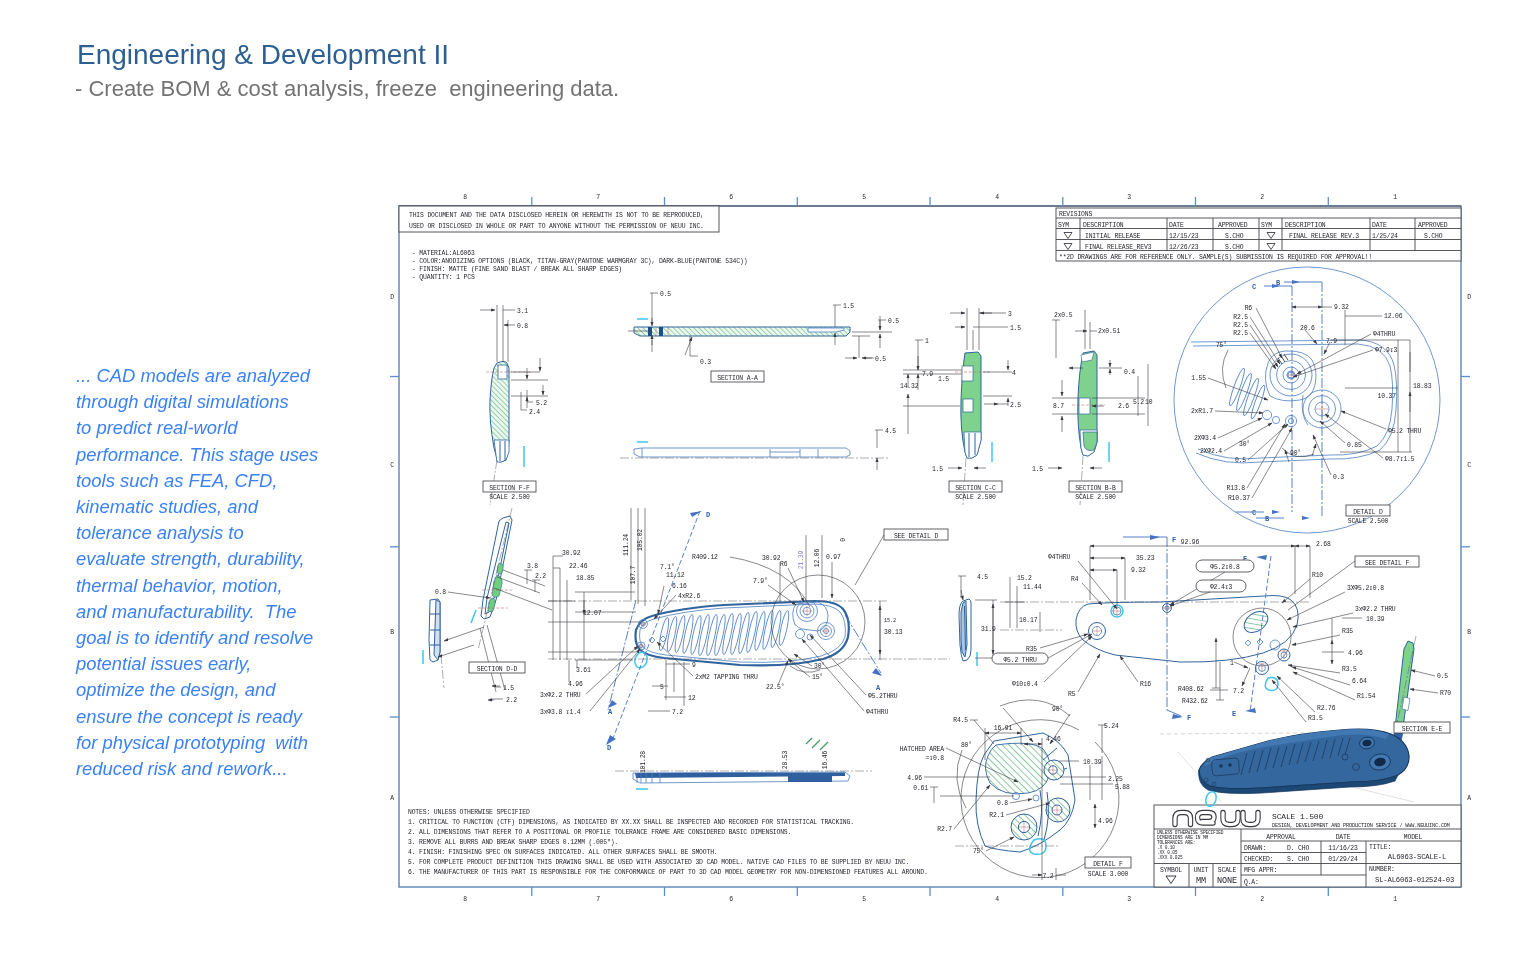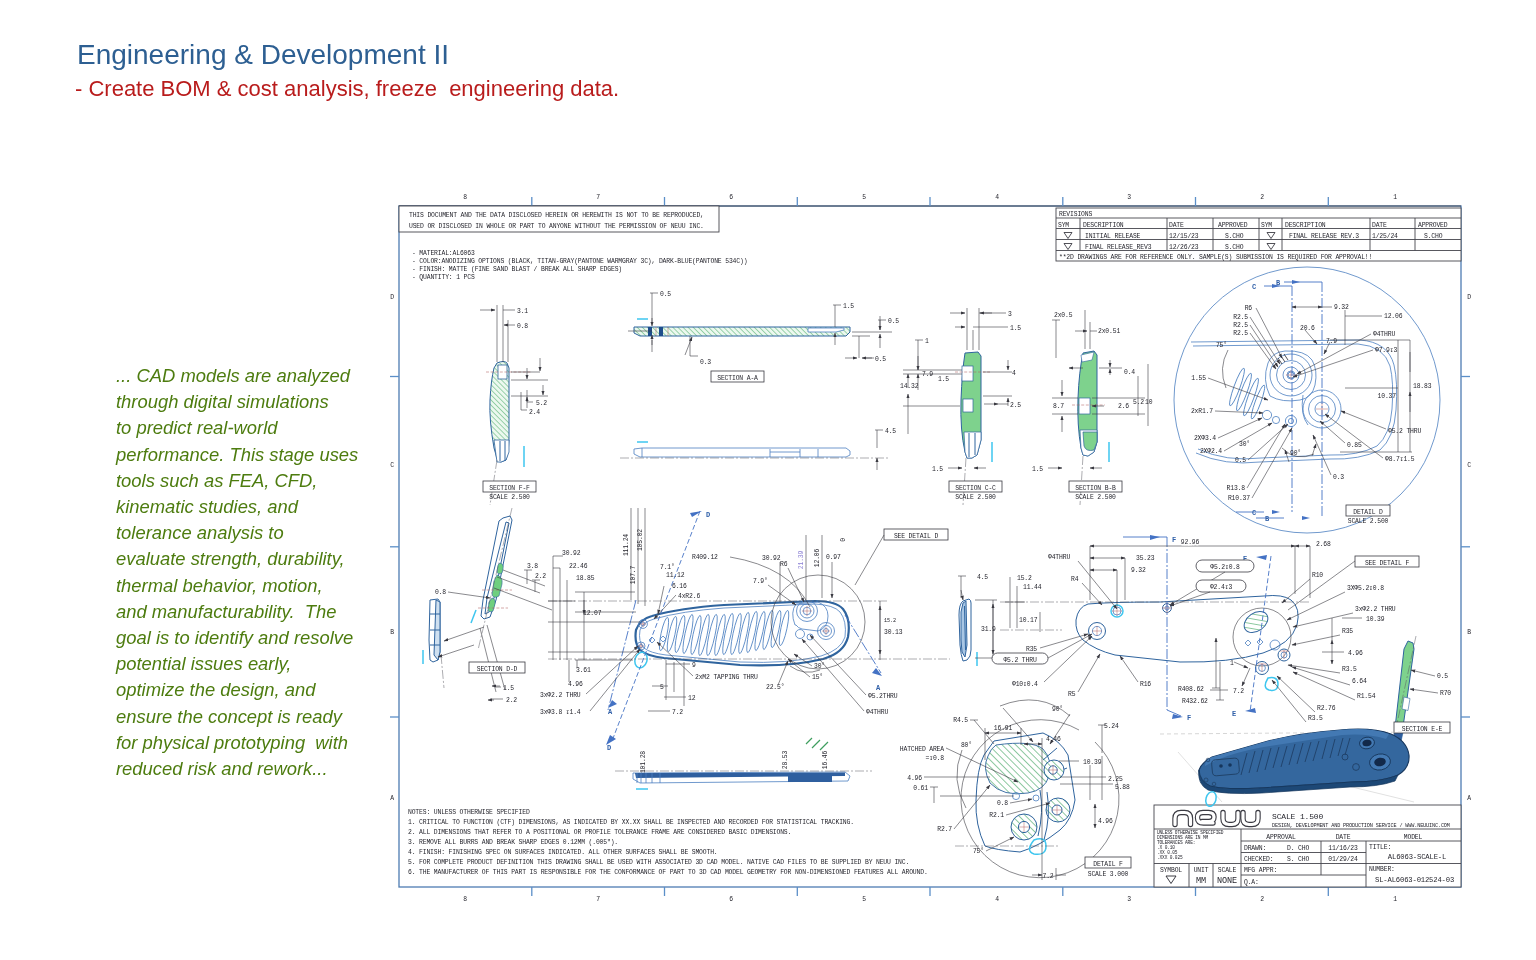--- a/index.html
+++ b/index.html
@@ -1,18 +1,18 @@
 <!DOCTYPE html>
 <html><head><meta charset="utf-8">
 <style>
 html,body{margin:0;padding:0;width:1536px;height:960px;background:#fff;overflow:hidden;}
 body{font-family:"Liberation Sans",sans-serif;position:relative;}
 .title{position:absolute;left:77px;top:39px;font-size:28px;font-weight:normal;color:#2d5f92;}
-.sub{position:absolute;left:75px;top:76px;font-size:22px;color:#b91c1c;}
-.para{position:absolute;left:76px;top:363px;font-size:18.4px;font-style:italic;color:#4d7c0f;line-height:26.2px;white-space:nowrap;margin-left:40px;}
+.sub{position:absolute;left:75px;top:76px;font-size:22px;color:#737373;}
+.para{position:absolute;left:76px;top:363px;font-size:18.4px;font-style:italic;color:#3b82f6;line-height:26.2px;white-space:nowrap;}
 #dw{position:absolute;left:0;top:0;}
 </style></head><body>
 <div class="title">Engineering &amp; Development II</div>
 <div class="sub">- Create BOM &amp; cost analysis, freeze&nbsp; engineering data.</div>
 <div class="para">... CAD models are analyzed<br>through digital simulations<br>to predict real-world<br>performance. This stage uses<br>tools such as FEA, CFD,<br>kinematic studies, and<br>tolerance analysis to<br>evaluate strength, durability,<br>thermal behavior, motion,<br>and manufacturability.&nbsp; The<br>goal is to identify and resolve<br>potential issues early,<br>optimize the design, and<br>ensure the concept is ready<br>for physical prototyping&nbsp; with<br>reduced risk and rework...</div>
 <svg id="dw" width="1536" height="960" viewBox="0 0 1536 960">
 <defs>
 <pattern id="gh" width="3.6" height="3.6" patternUnits="userSpaceOnUse" patternTransform="rotate(45)">
         <rect width="3.6" height="3.6" fill="#ecf8ef"></rect>
         <line x1="0" y1="0" x2="3.6" y2="0" stroke="#4fb06d" stroke-width="1.05"></line>

